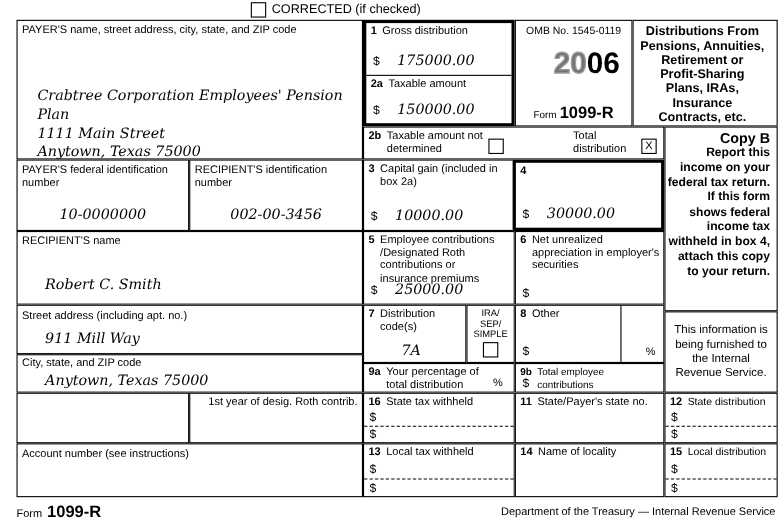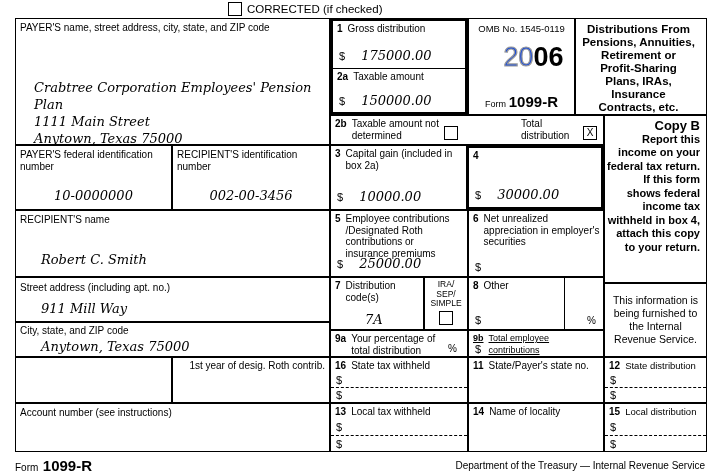--- a/index.html
+++ b/index.html
@@ -96,21 +96,21 @@
       <div class="amt hand">
         <span class="dollar">$</span>
         <span class="val">150000.00</span>
       </div>
     </div>
   </div>
 
   <div class="cell" style="left:468px;top:18px;width:107px;height:97px;text-align:center;">
     <div style="padding-top:4px;font-size:9.5px;">OMB No. 1545-0119</div>
     <div style="margin-top:8px;font-size:27px;line-height:28px;">
-      <span style="color:#1d4ed8;-webkit-text-stroke:1.2px #9a9a9a;font-weight:normal;margin-left:24px;">20</span><span style="font-weight:bold;">06</span>
+      <span style="color:#737373;-webkit-text-stroke:1.2px #9a9a9a;font-weight:bold;margin-left:24px;">20</span><span style="font-weight:bold;">06</span>
     </div>
     <div style="position:absolute;bottom:4px;width:100%;">
       <span style="font-size:9px;">Form</span>
       <span style="font-size:15px;font-weight:bold;">1099-R</span>
     </div>
   </div>
 
   <div class="cell rightcol-text" style="left:575px;top:18px;width:132px;height:97px;font-size:11.5px;line-height:13px;padding:4px 5px 0 0;text-align:center;">
     <div>Distributions From</div>
     <div>Pensions, Annuities,</div>
@@ -202,21 +202,21 @@
 
   <div class="cell" style="left:330px;top:330px;width:138px;height:27px;">
     <div class="lblrow">
       <span class="num">9a</span>
       <span style="width:100px;">Your percentage of total distribution</span>
     </div>
     <div style="position:absolute;right:10px;bottom:2px;font-size:10px;">%</div>
   </div>
 
   <div class="cell" style="left:468px;top:330px;width:136px;height:27px;">
-    <div class="lblrow" style="font-size:9px;text-decoration:underline;">
+    <div class="lblrow" style="font-size:9px;">
       <span class="num">9b</span>
       <span>Total employee contributions</span>
     </div>
     <div style="position:absolute;left:6px;bottom:1px;font-size:11px;">$</div>
   </div>
 
   <div class="cell statecol" style="left:330px;top:357px;width:138px;height:46px;">
     <div class="slbl">
       <span class="num">16</span>
       <span>State tax withheld</span>

